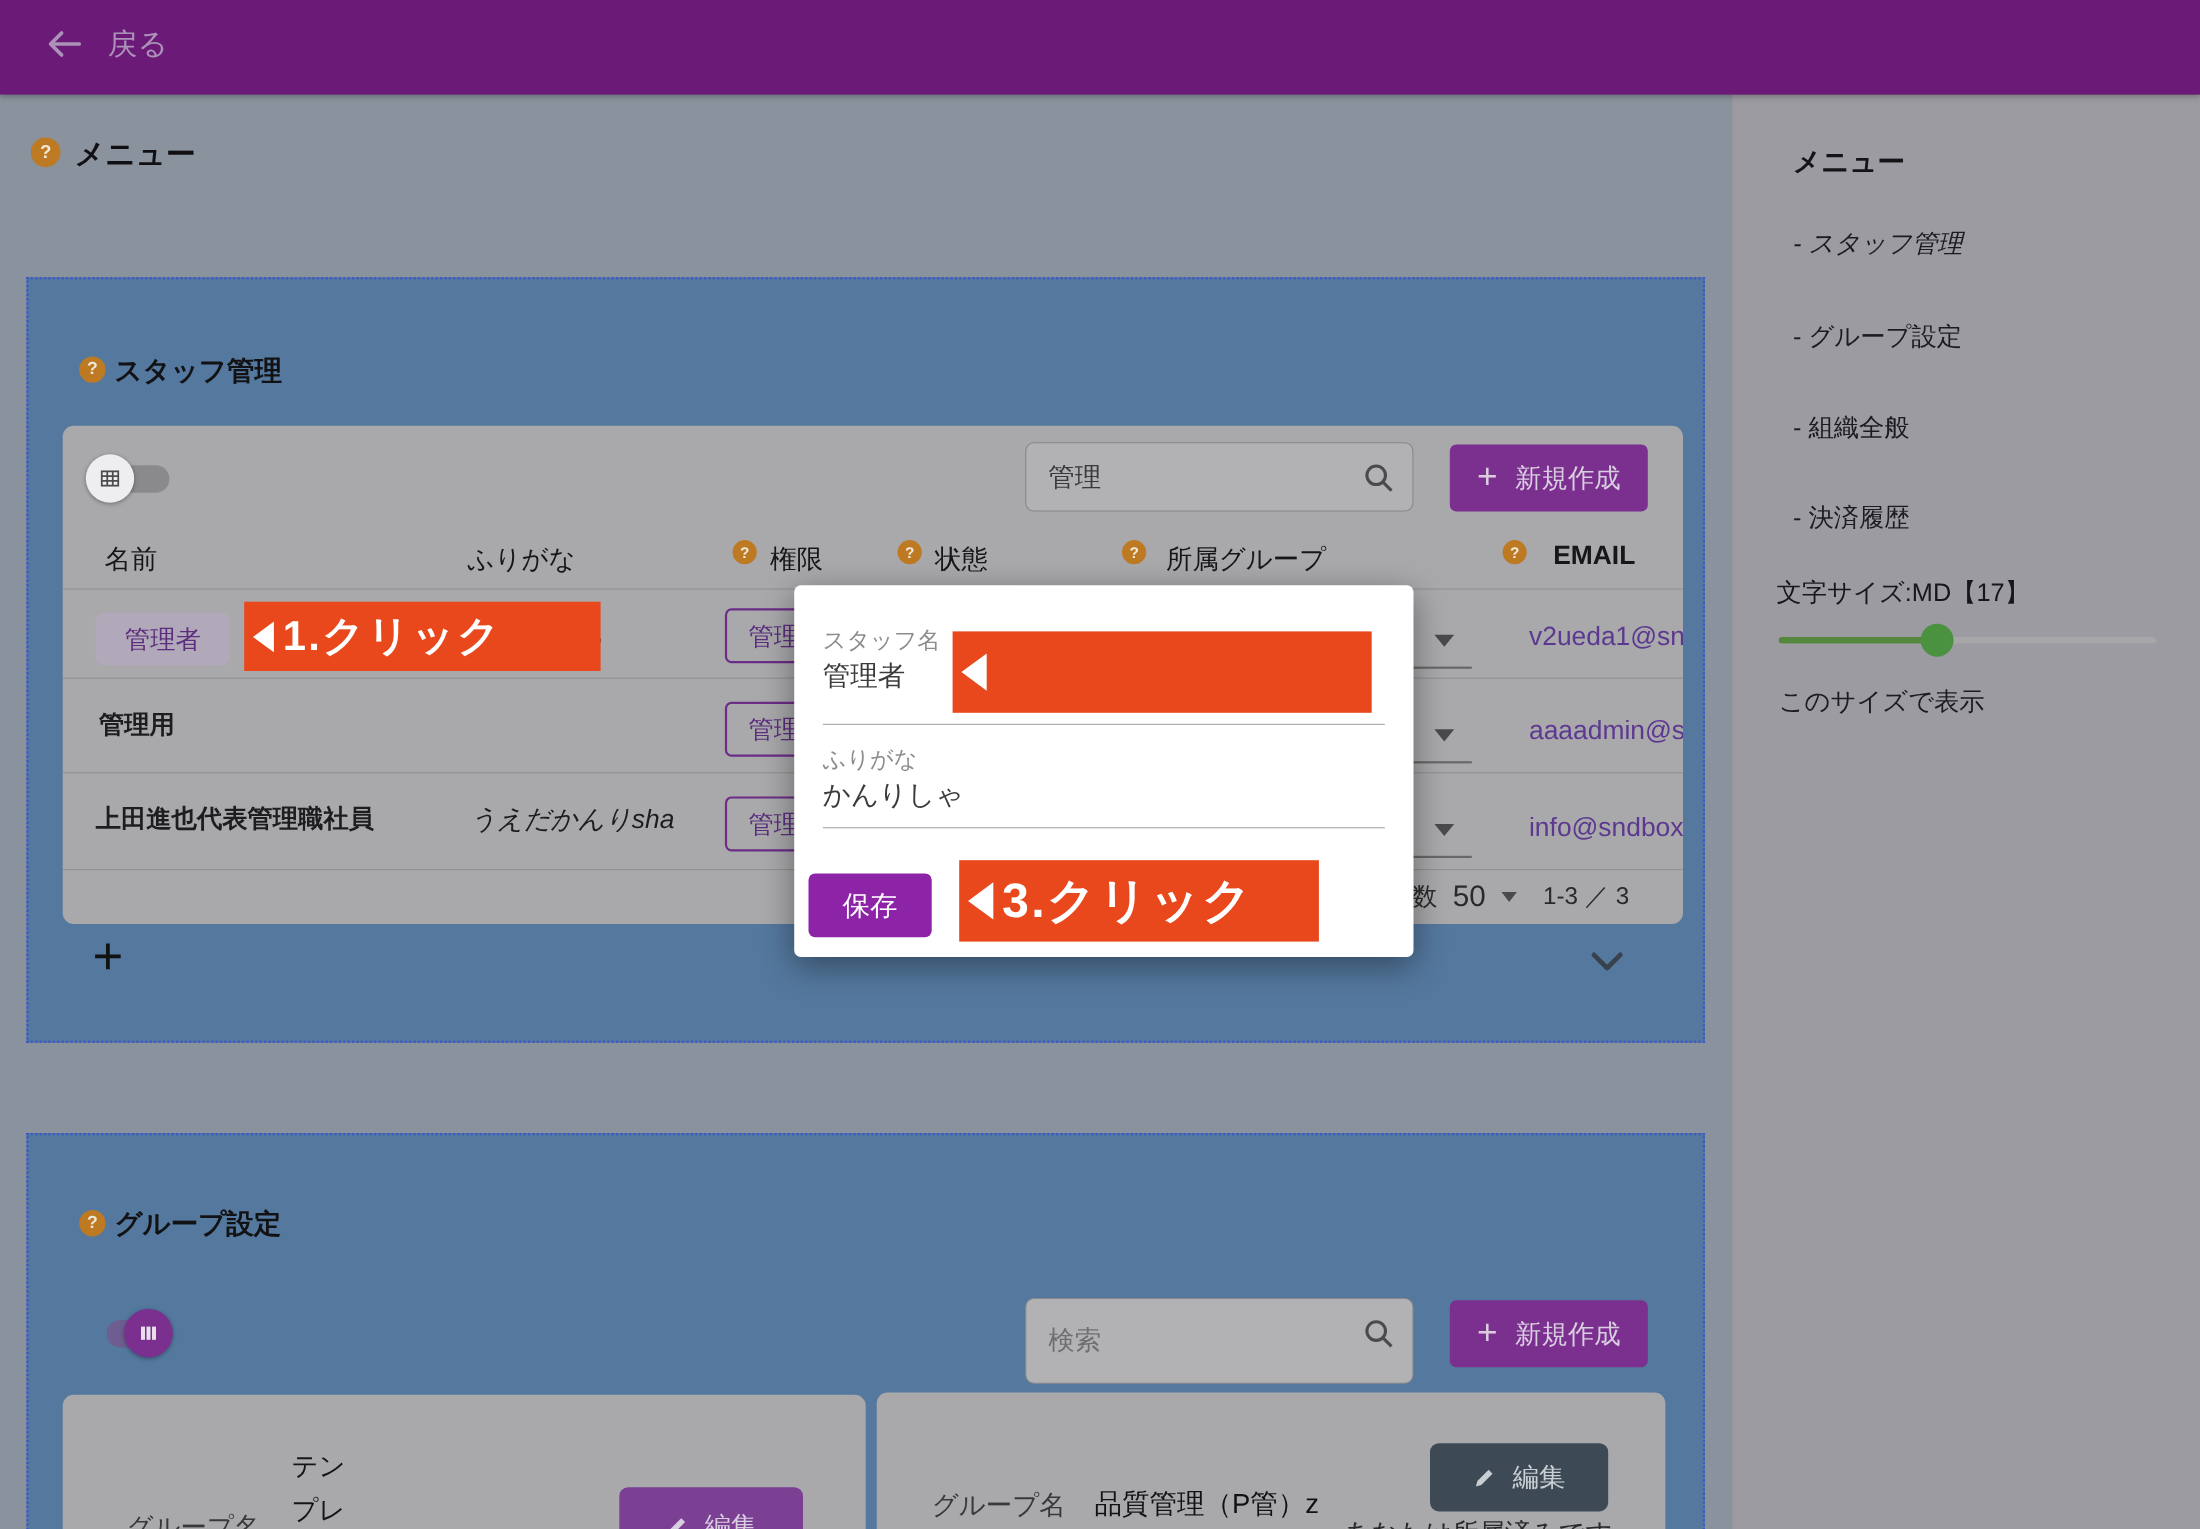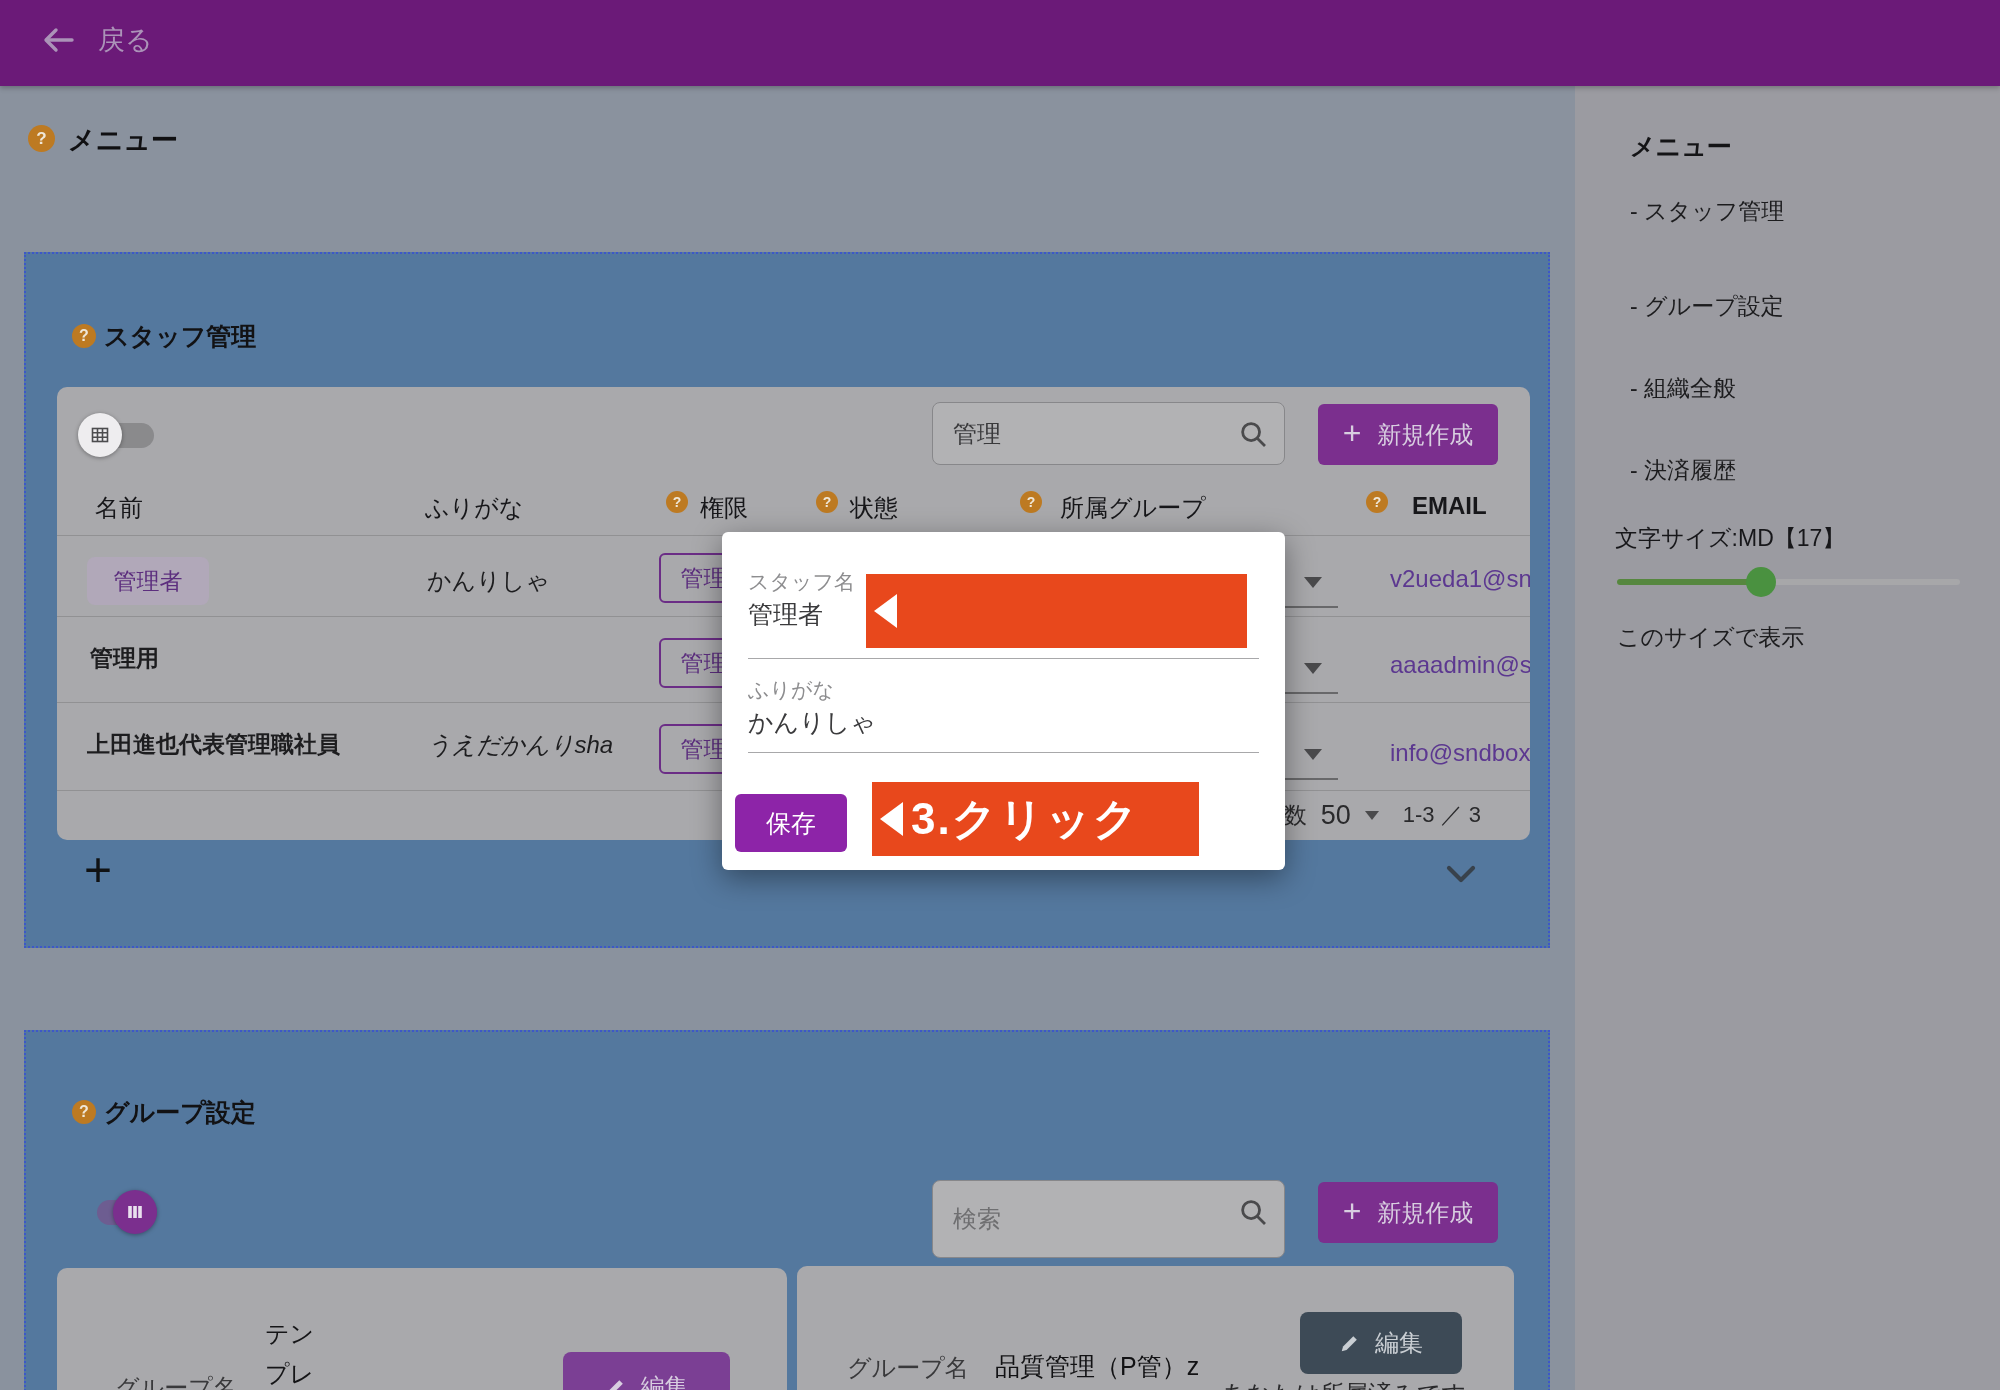--- a/index.html
+++ b/index.html
@@ -207,21 +207,21 @@
             </svg>
         </span>
         <span>編集</span>
       </div>
       <div class="abs" style="left:425px;top:112px;font-size:24px;color:#29292b;white-space:nowrap;">あなたは所属済みです</div>
     </div>
   </div>
 
   <div class="abs sidebar">
     <div class="abs" style="left:55px;top:44px;font-size:25px;font-weight:bold;color:#141416;">メニュー</div>
-    <div class="abs sitem" style="left:55px;top:110px;">- スタッフ管理</div>
+    <div class="abs sitem" style="left:55px;top:120px;font-style:italic;">- スタッフ管理</div>
     <div class="abs sitem" style="left:55px;top:205px;">- グループ設定</div>
     <div class="abs sitem" style="left:55px;top:287px;">- 組織全般</div>
     <div class="abs sitem" style="left:55px;top:369px;">- 決済履歴</div>
     <div class="abs" style="left:40px;top:437px;font-size:23px;color:#17171a;">文字サイズ:MD【17】</div>
     <div class="abs" style="left:42px;top:480px;width:343px;height:32px;">
       <div class="abs slider-track" style="left:0;top:13px;width:343px;"></div>
       <div class="abs slider-fill" style="left:0;top:13px;width:144px;"></div>
       <div class="abs slider-thumb" style="left:129px;top:1px;"></div>
     </div>
     <div class="abs sitem" style="left:42px;top:536px;">このサイズで表示</div>
@@ -230,20 +230,24 @@
   <div class="abs modal" style="left:722px;top:532px;width:563px;height:338px;">
     <div class="abs mlabel" style="left:26px;top:36px;">スタッフ名</div>
     <div class="abs mvalue" style="left:26px;top:66px;">管理者</div>
     <div class="abs mline" style="left:26px;top:126px;width:511px;"></div>
     <div class="abs mlabel" style="left:26px;top:144px;">ふりがな</div>
     <div class="abs mvalue" style="left:26px;top:174px;">かんりしゃ</div>
     <div class="abs mline" style="left:26px;top:220px;width:511px;"></div>
     <div class="abs savebtn" style="left:13px;top:262px;width:112px;height:58px;">保存</div>
   </div>
 
+  <div class="abs ann" style="left:222px;top:547px;width:324px;height:63px;font-size:38px;">
+    <span class="tri" style="border-top:14px solid transparent;border-bottom:14px solid transparent;border-right:19px solid #fff;"></span>
+    <span>1.クリック</span>
+  </div>
   <div class="abs ann" style="left:866px;top:574px;width:381px;height:74px;font-size:44px;">
     <span class="tri" style="border-top:17px solid transparent;border-bottom:17px solid transparent;border-right:23px solid #fff;"></span>
   </div>
   <div class="abs ann" style="left:872px;top:782px;width:327px;height:74px;font-size:44px;text-align:right;">
     <span class="tri" style="border-top:17px solid transparent;border-bottom:17px solid transparent;border-right:23px solid #fff;"></span>
     <span>3.クリック</span>
   </div>
 
 </div>
 

